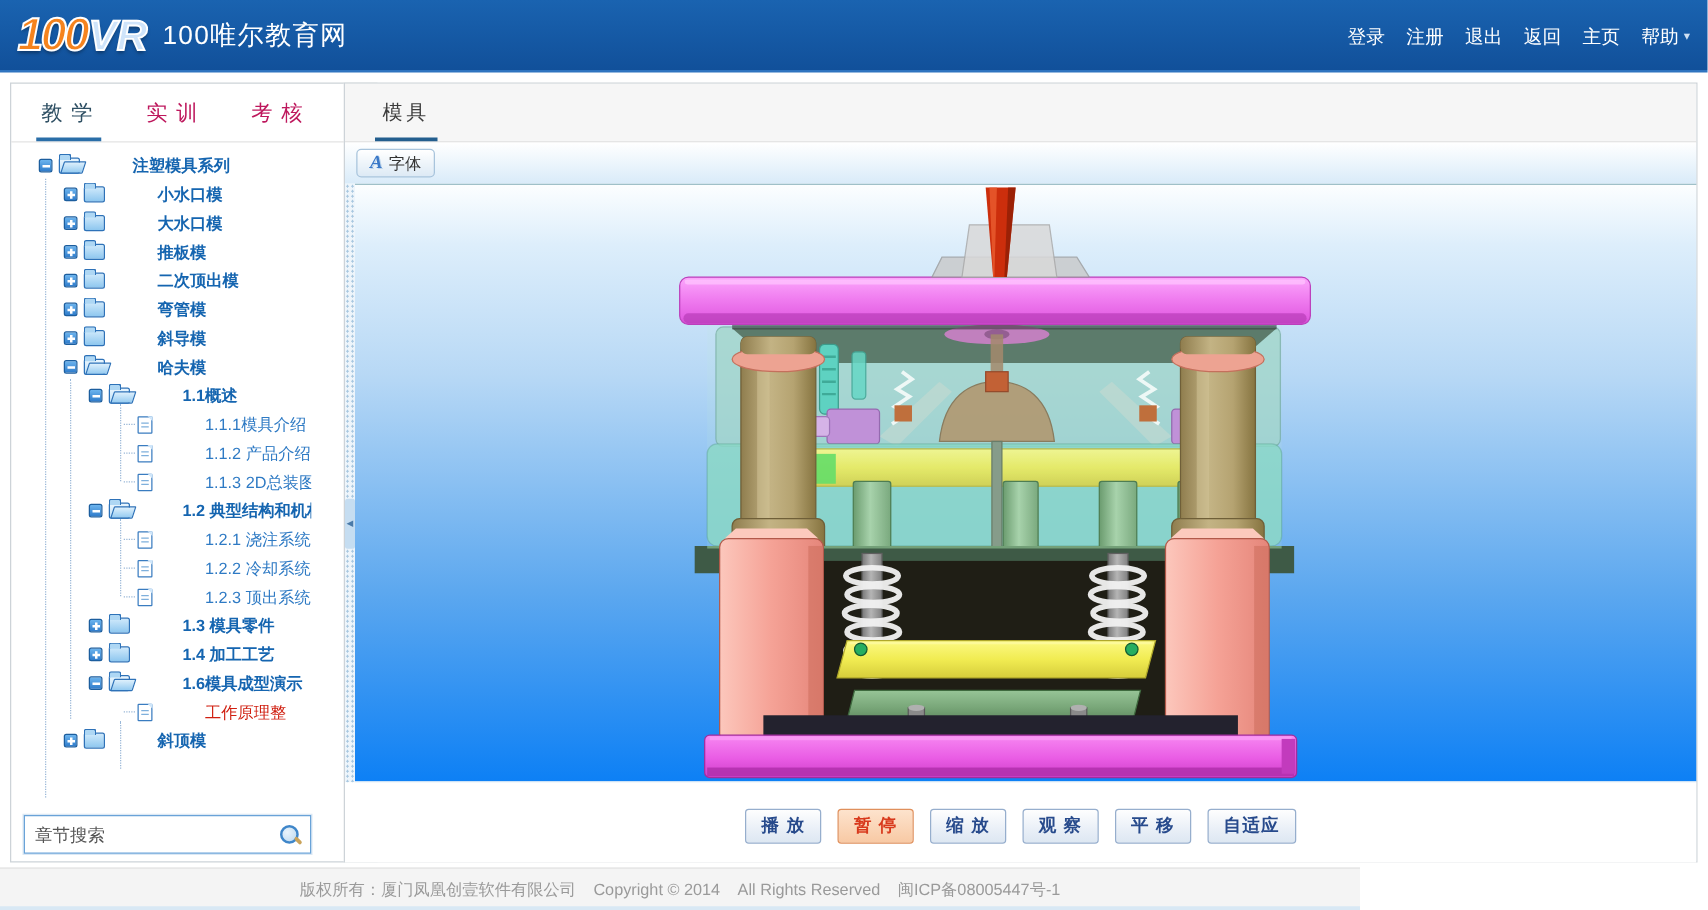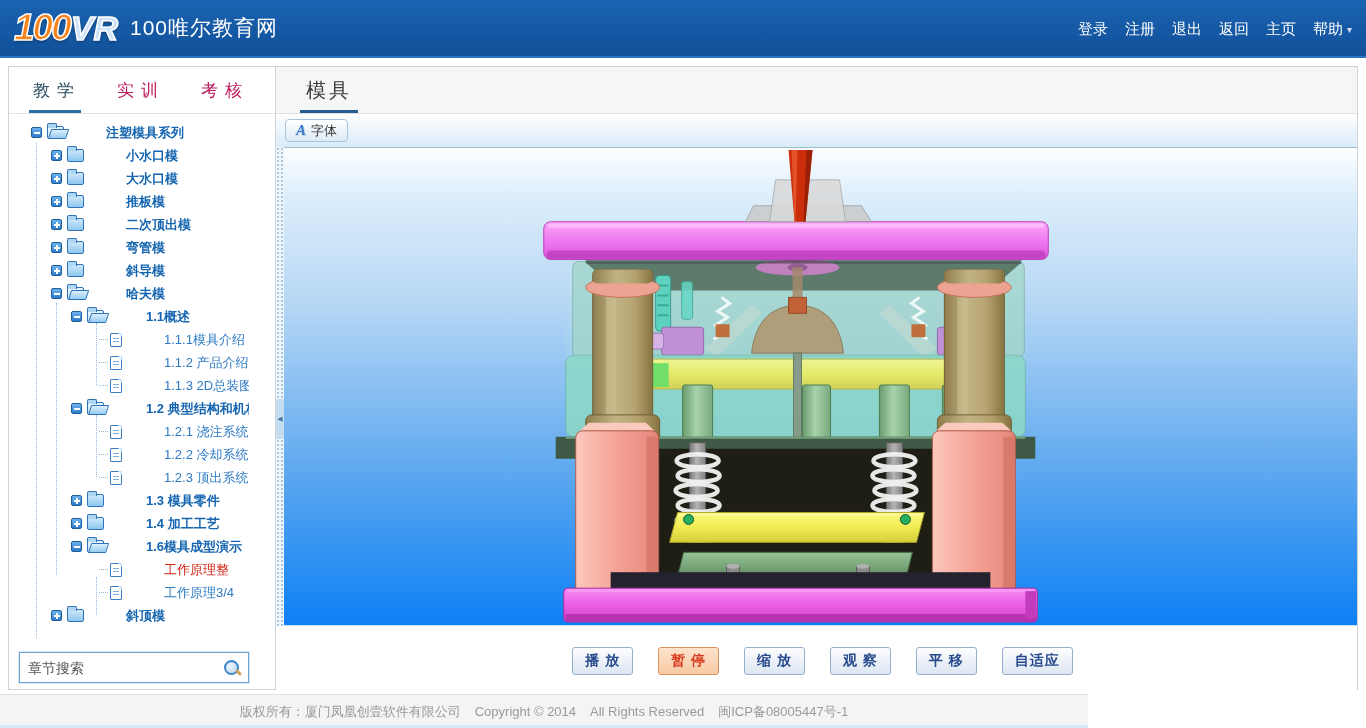--- a/index.html
+++ b/index.html
@@ -81,21 +81,21 @@
   .search input::placeholder { color:#555; opacity:1; }
   .mag { width:20px; height:20px; position:relative; margin-right:6px; cursor:pointer; flex:0 0 20px; }
   .mag::before { content:""; position:absolute; left:2px; top:2px; width:11px; height:11px;
     border:2px solid #3f86c9; border-radius:50%; background:radial-gradient(circle at 35% 35%,#eaf4fc,#bcd9f0); }
   .mag::after { content:""; position:absolute; left:13px; top:13px; width:7px; height:3px;
     background:#caa35a; border-radius:2px; transform:rotate(45deg); }
 
   
   .mtabs { height:47px; background:#f6f6f6; border-bottom:1px solid #e0e0e0; display:flex; align-items:center; }
   .mtab { position:relative; height:100%; display:flex; align-items:center; padding:0 6px;
-    margin-left:24px; font-size:20px; letter-spacing:3px; color:#3c3c3c; cursor:pointer; }
+    margin-left:24px; font-size:16px; letter-spacing:3px; color:#3c3c3c; cursor:pointer; }
   .mtab::after { content:""; position:absolute; left:0; right:0; bottom:0; height:3px; background:#235e8e; }
   .mtool { height:33px; background:linear-gradient(180deg,#ffffff,#d9ebf9); display:flex; align-items:center; padding-left:9px; }
   .fontbtn { height:23px; display:flex; align-items:center; padding:0 10px; gap:5px;
     border:1px solid #a8c4dc; border-radius:4px; background:linear-gradient(#ffffff,#ddeaf5);
     font-size:13px; color:#333; cursor:pointer; }
   .fontbtn .fA { font-family:"Liberation Serif",serif; font-style:italic; font-weight:bold;
     color:#3a78c8; font-size:15px; text-shadow:1px 1px 0 #bcd4ea; }
 
   .vrow { position:absolute; left:0; top:80px; width:1081px; height:479px; display:flex; }
   .split { width:8px; height:100%; position:relative; cursor:col-resize;
@@ -104,21 +104,21 @@
   .splitbtn { position:absolute; left:0; top:252px; width:8px; height:40px; background:#c5ddf1;
     border-radius:2px; font-size:7px; color:#4a7aa8; display:flex; align-items:center; justify-content:center; cursor:pointer; }
   .canvas { flex:1; height:100%; border-top:1px solid #9fc0c8; border-bottom:1px solid #cfe4f4;
     background:linear-gradient(180deg,#fcfeff 0%,#ddeefb 10%,#b7d8f5 32%,#5da8ef 68%,#0d80f5 100%); }
   .canvas svg { display:block; width:100%; height:100%; }
 
   .ctrlbar { position:absolute; left:0; top:559px; width:1081px; height:64px; background:#fff;
     display:flex; justify-content:center; align-items:flex-start; padding-top:21px; gap:13px; }
   .ctl { height:28px; padding:0 12px; border:1px solid #96aecd; border-radius:3px;
     background:linear-gradient(#fefefe,#e9eff7 60%,#dde7f2); color:#274a8c; font-weight:bold;
-    font-size:14px; letter-spacing:1px; cursor:pointer; font-family:"Liberation Sans",sans-serif;margin-left:12px; }
+    font-size:14px; letter-spacing:1px; cursor:pointer; font-family:"Liberation Sans",sans-serif; }
   .ctl.active { background:linear-gradient(#fde3cd,#f8c9a4); border-color:#e0905c; color:#d8391c; }
 
   
   .ftr { position:absolute; left:0; top:694px; width:1088px; height:34px; background:#f4f4f4;
     border-top:1px solid #e2e2e2; display:flex; align-items:center; justify-content:center;
     color:#9a9a9a; font-size:13px; gap:14px; }
   .ftr::after { content:""; position:absolute; left:0; right:0; bottom:0; height:3px; background:#d8e8f4; }
 </style>
 </head>
 <body>
@@ -241,24 +241,20 @@
         <span class="lbl b">1.4 加工工艺</span>
       </div>
     <div class="trow lv2">
         <span class="exp"></span>
         <span class="fold open"></span>
         <span class="lbl b">1.6模具成型演示</span>
       </div>
     <div class="trow docr">
         <span class="docic"></span>
         <span class="lbl sel">工作原理整</span>
-      </div>
-    <div class="trow docr">
-        <span class="docic"></span>
-        <span class="lbl">工作原理3/4</span>
       </div>
     <div class="trow lv1">
         <span class="exp plus"></span>
         <span class="fold"></span>
         <span class="lbl b">斜顶模</span>
       </div>
   </div>
 
   <div class="sbar">
     <div class="sbtn up">▲</div>

